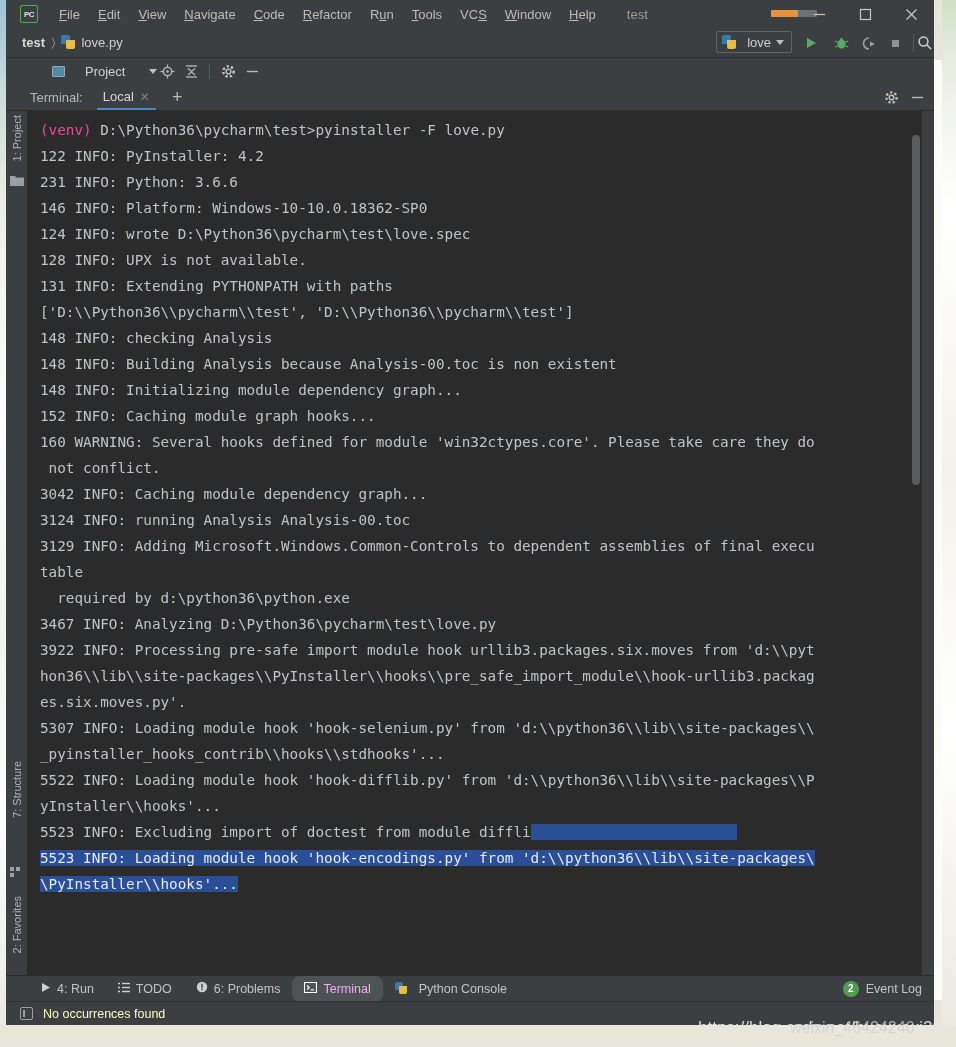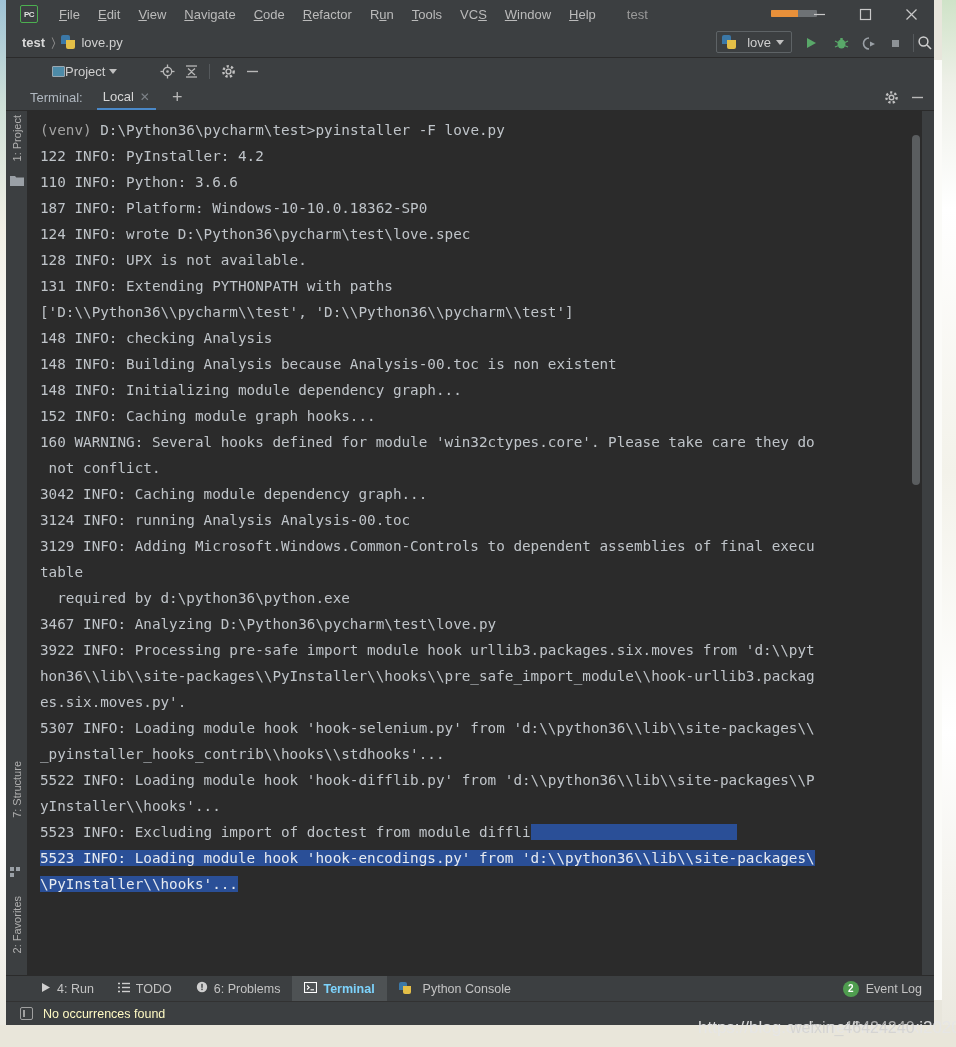--- a/index.html
+++ b/index.html
@@ -82,21 +82,21 @@
     padding: 0 7px 0 5px; gap: 5px;
   }
   .runcfg .txt { font-size: 13px; color: #cfcfcf; }
   .caret-d { width:0;height:0;border-left:4px solid transparent;border-right:4px solid transparent;border-top:5px solid #c0c0c0;}
   .tb-ico { position:absolute; top:4px; width:22px; height:22px; display:flex; align-items:center; justify-content:center;}
   .vsep { position:absolute; top:6px; width:1px; height:18px; background:#55595c; }
 
   
   .toolrow { height: 26px; background: #3c3f41; display: flex; align-items: center; position: relative; flex: 0 0 26px;}
   .proj-tab {
-    margin-left: 40px; display: flex; align-items: center; gap: 0; padding: 2px 6px;
+    margin-left: 40px; display: flex; align-items: center; gap: 20px; padding: 2px 6px;
   }
   .proj-sq { width: 13px; height: 11px; border: 1.5px solid #9aa7b0; background: #4d8ba8; border-radius:1px;}
   .proj-lbl { font-size: 13px; color: #cfcfcf; }
   .toolrow-icons { position: absolute; left: 150px; top: 3px; display:flex; align-items:center; gap:2px;}
   .ti { width: 22px; height: 20px; display:flex; align-items:center; justify-content:center;}
 
   
   .termhead {
     height: 27px; background: #3c3f41; display: flex; align-items: flex-end;
     position: relative; flex: 0 0 27px; border-bottom: 1px solid #2b2b2b;
@@ -130,41 +130,41 @@
   
   .term {
     flex: 1; background: #2b2b2b; position: relative; overflow: hidden;
     padding: 6px 0 0 12px;
   }
   .tline {
     font-family: "DejaVu Sans Mono", "Liberation Mono", monospace;
     font-size: 14.3px; line-height: 26px; color: #bfc4c9;
     white-space: pre; letter-spacing: 0px;
   }
-  .tline .venv { color: #a3a3a3; }
+  .tline .venv { color: #ec4899; }
   .sel { background: #2a4f97; color: #e6eaf0; }
   .scroll-track {
     position: absolute; right: 0; top: 0; width: 12px; height: 100%; background: #2b2b2b;
   }
   .scroll-thumb {
     position: absolute; right: 2px; top: 24px; width: 8px; height: 350px;
     background: #5a5d5f; border-radius: 4px;
   }
   .rstrip { width: 12px; background: #3c3f41; flex: 0 0 12px; }
 
   
   .bottombar {
     height: 26px; background: #3c3f41; display: flex; align-items: center;
     position: relative; flex: 0 0 26px; border-top: 1px solid #2b2b2b;
   }
   .bb-item {
     display: flex; align-items: center; gap: 6px; height: 26px; padding: 0 12px;
     font-size: 12.5px; color: #c3c3c3;
   }
-  .bb-item.active { background: #4e5254; color: #7dd3fc; font-weight: bold; }
+  .bb-item.active { background: #4e5254; color: #f0abfc; font-weight: normal; border-radius: 8px; }
   .eventlog { position: absolute; right: 12px; display:flex; align-items:center; gap:7px; font-size:12.5px; color:#c3c3c3;}
   .badge {
     width: 16px; height: 16px; border-radius: 50%; background: #4f9d4f; color: #fff;
     font-size: 10px; display:flex; align-items:center; justify-content:center; font-weight:bold;
   }
   
   .statusbar {
     height: 24px; background: #3c3f41; display: flex; align-items: center;
     position: relative; flex: 0 0 24px; border-top: 1px solid #323232;
   }
@@ -372,22 +372,22 @@
         <svg width="15" height="15" viewBox="0 0 15 15">
             <polygon points="7.5,1 9.4,5.4 14,5.8 10.5,8.9 11.6,13.5 7.5,11 3.4,13.5 4.5,8.9 1,5.8 5.6,5.4" fill="#9aa0a6"></polygon>
           </svg>
       </span>
     </div>
 
     <div class="term">
       <div id="term-lines">
           <div class="tline"><span class="venv">(venv)</span> D:\Python36\pycharm\test&gt;pyinstaller -F love.py</div>
           <div class="tline">122 INFO: PyInstaller: 4.2</div>
-          <div class="tline">110 INFO: Python: 3.6.6</div>
-          <div class="tline">187 INFO: Platform: Windows-10-10.0.18362-SP0</div>
+          <div class="tline">231 INFO: Python: 3.6.6</div>
+          <div class="tline">146 INFO: Platform: Windows-10-10.0.18362-SP0</div>
           <div class="tline">124 INFO: wrote D:\Python36\pycharm\test\love.spec</div>
           <div class="tline">128 INFO: UPX is not available.</div>
           <div class="tline">131 INFO: Extending PYTHONPATH with paths</div>
           <div class="tline">['D:\\Python36\\pycharm\\test', 'D:\\Python36\\pycharm\\test']</div>
           <div class="tline">148 INFO: checking Analysis</div>
           <div class="tline">148 INFO: Building Analysis because Analysis-00.toc is non existent</div>
           <div class="tline">148 INFO: Initializing module dependency graph...</div>
           <div class="tline">152 INFO: Caching module graph hooks...</div>
           <div class="tline">160 WARNING: Several hooks defined for module 'win32ctypes.core'. Please take care they do</div>
           <div class="tline"> not conflict.</div>

